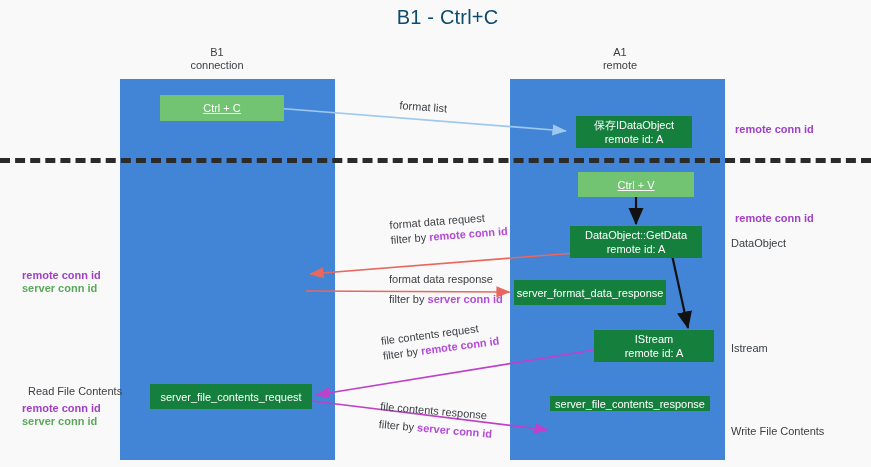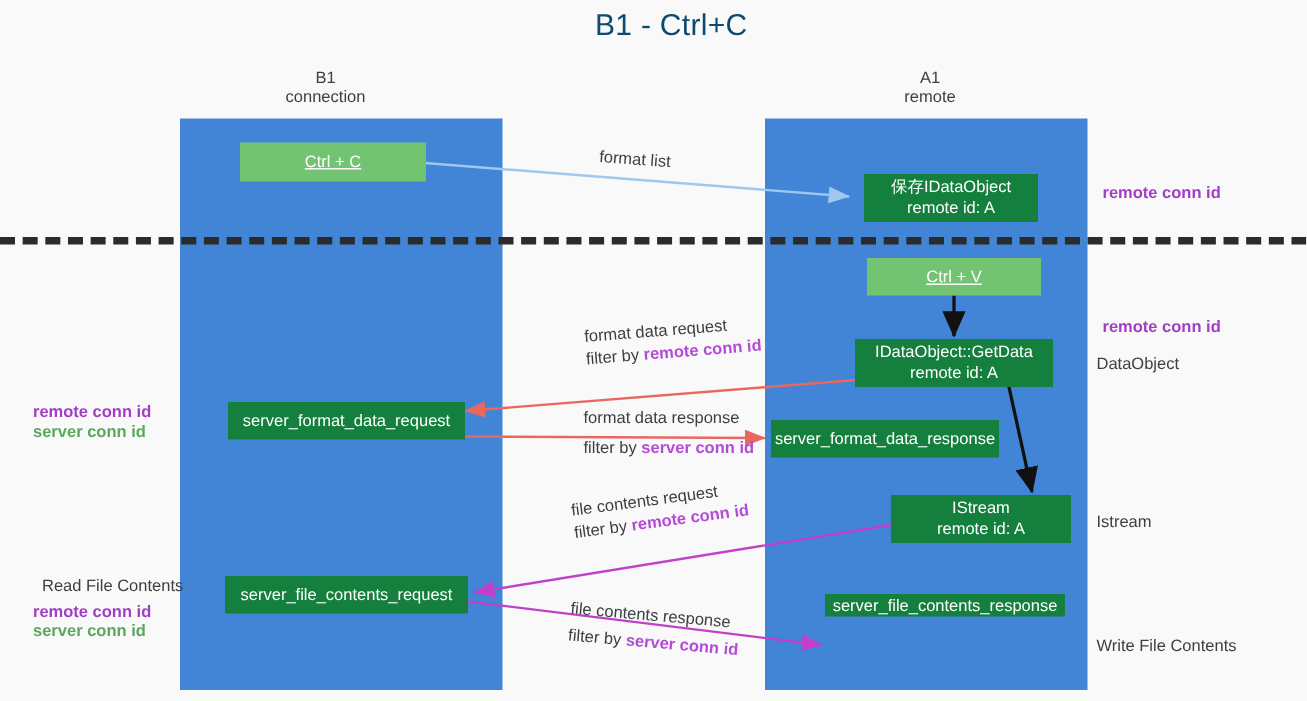--- a/index.html
+++ b/index.html
@@ -153,27 +153,24 @@
   <div class="box orange" style="left:576px; top:116px; width:116px; height:32px;">
     <div>保存IDataObject</div>
     <div class="l2">remote id: A</div>
   </div>
 
   <div class="box green" style="left:578px; top:172px; width:116px; height:25px;">
     <div>Ctrl + V</div>
   </div>
 
   <div class="box orange" style="left:570px; top:226px; width:132px; height:32px;">
-    <div>IDataObject::GetData</div>
+    <div>DataObject::GetData</div>
     <div class="l2">remote id: A</div>
   </div>
 
-  <div class="box orange" style="left:152px; top:268px; width:158px; height:25px;">
-    <div>server_format_data_request</div>
-  </div>
 
   <div class="box orange" style="left:514px; top:280px; width:152px; height:25px;">
     <div>server_format_data_response</div>
   </div>
 
   <div class="box orange" style="left:594px; top:330px; width:120px; height:32px;">
     <div>IStream</div>
     <div class="l2">remote id: A</div>
   </div>
 

